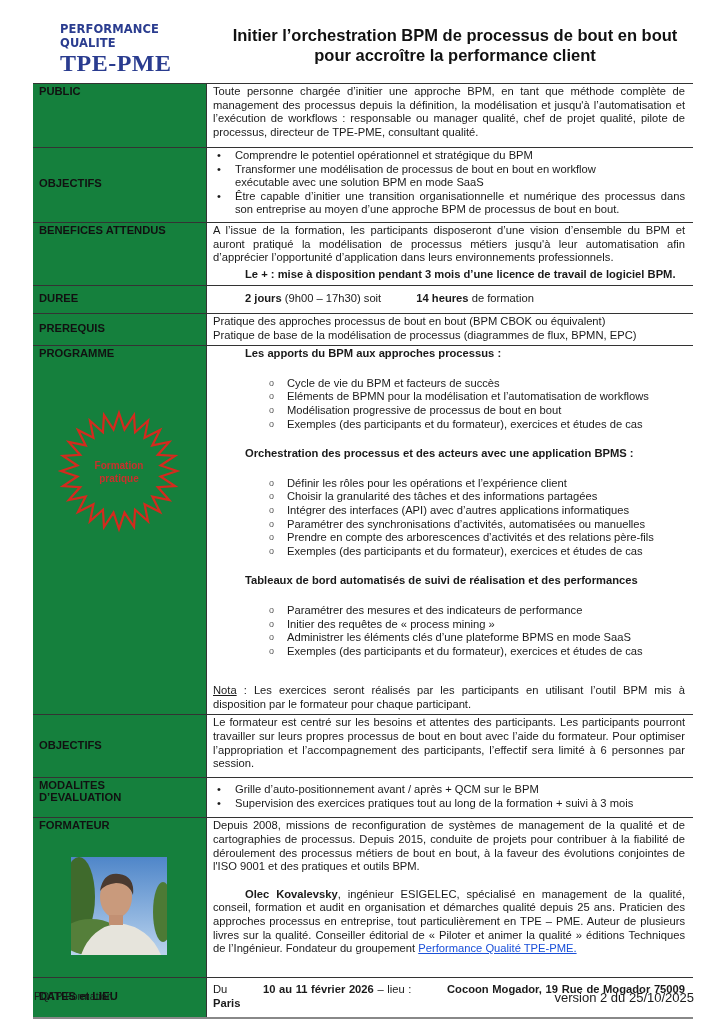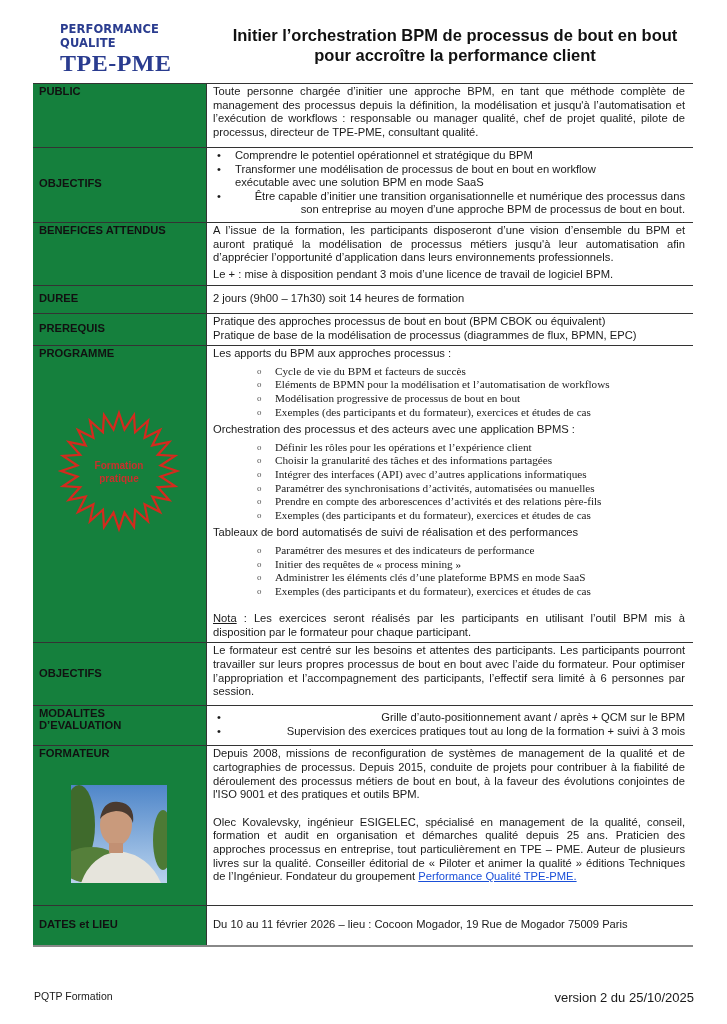--- a/index.html
+++ b/index.html
@@ -7,27 +7,27 @@
   .logo{position:absolute;left:60px;top:22px;width:140px;text-align:left;}
   .logo-top{color:#2a3c8f;font-weight:bold;font-size:11.5px;letter-spacing:0.1px;font-family:"DejaVu Sans",sans-serif;}
   .logo-main{color:#2a3c8f;font-weight:bold;font-size:24px;line-height:26px;letter-spacing:0.5px;font-family:Liberation Serif, serif;}
   .title{position:absolute;left:210px;top:25px;width:490px;text-align:center;font-weight:bold;font-size:16.5px;line-height:20px;color:#111;}
   table.main{position:absolute;left:33px;top:83px;width:660px;border-collapse:collapse;font-size:11.2px;line-height:13.6px;}
   table.main td{border-top:1.5px solid #333;vertical-align:top;padding:1px 8px 3px 6px;}
   table.main tr:last-child td{border-bottom:2px solid #888;}
   td.lab{width:159px;background:#15803d;font-weight:bold;color:#111;padding-left:6px;}
   td.val{border-left:1px solid #333;text-align:justify;}
   .vmid{vertical-align:middle !important;}
-  ul.bul{margin:0;padding:0 0 0 22px;list-style:none;text-align:right;}
+  ul.bul{margin:0;padding:0 0 0 22px;list-style:none;}
   ul.bul li{position:relative;padding-left:0;}
   ul.bul li::before{content:"•";position:absolute;left:-18px;top:0;}
-  ul.sub{margin:4px;padding:0 0 0 58px;list-style:none;font-family:Liberation Serif, serif;}
+  ul.sub{margin:16px;padding:0 0 0 58px;list-style:none;}
   ul.sub li{position:relative;}
   ul.sub li::before{content:"o";position:absolute;left:-18px;font-size:9px;color:#555;}
-  .b{font-weight:normal;}
+  .b{font-weight:bold;margin-left:32px;}
   .u{text-decoration:underline;}
   a.link{color:#1a4fd8;text-decoration:underline;}
   .star{display:block;margin:48px auto 0 auto;}
   .photo{display:block;margin:24px auto 0 auto;width:96px;height:98px;}
   .footer-l{position:absolute;left:34px;top:990px;font-size:10.5px;}
   .footer-r{position:absolute;right:33px;top:990px;font-size:13px;}
   .gap{height:10px;}
 </style>
 </head>
 <body>

